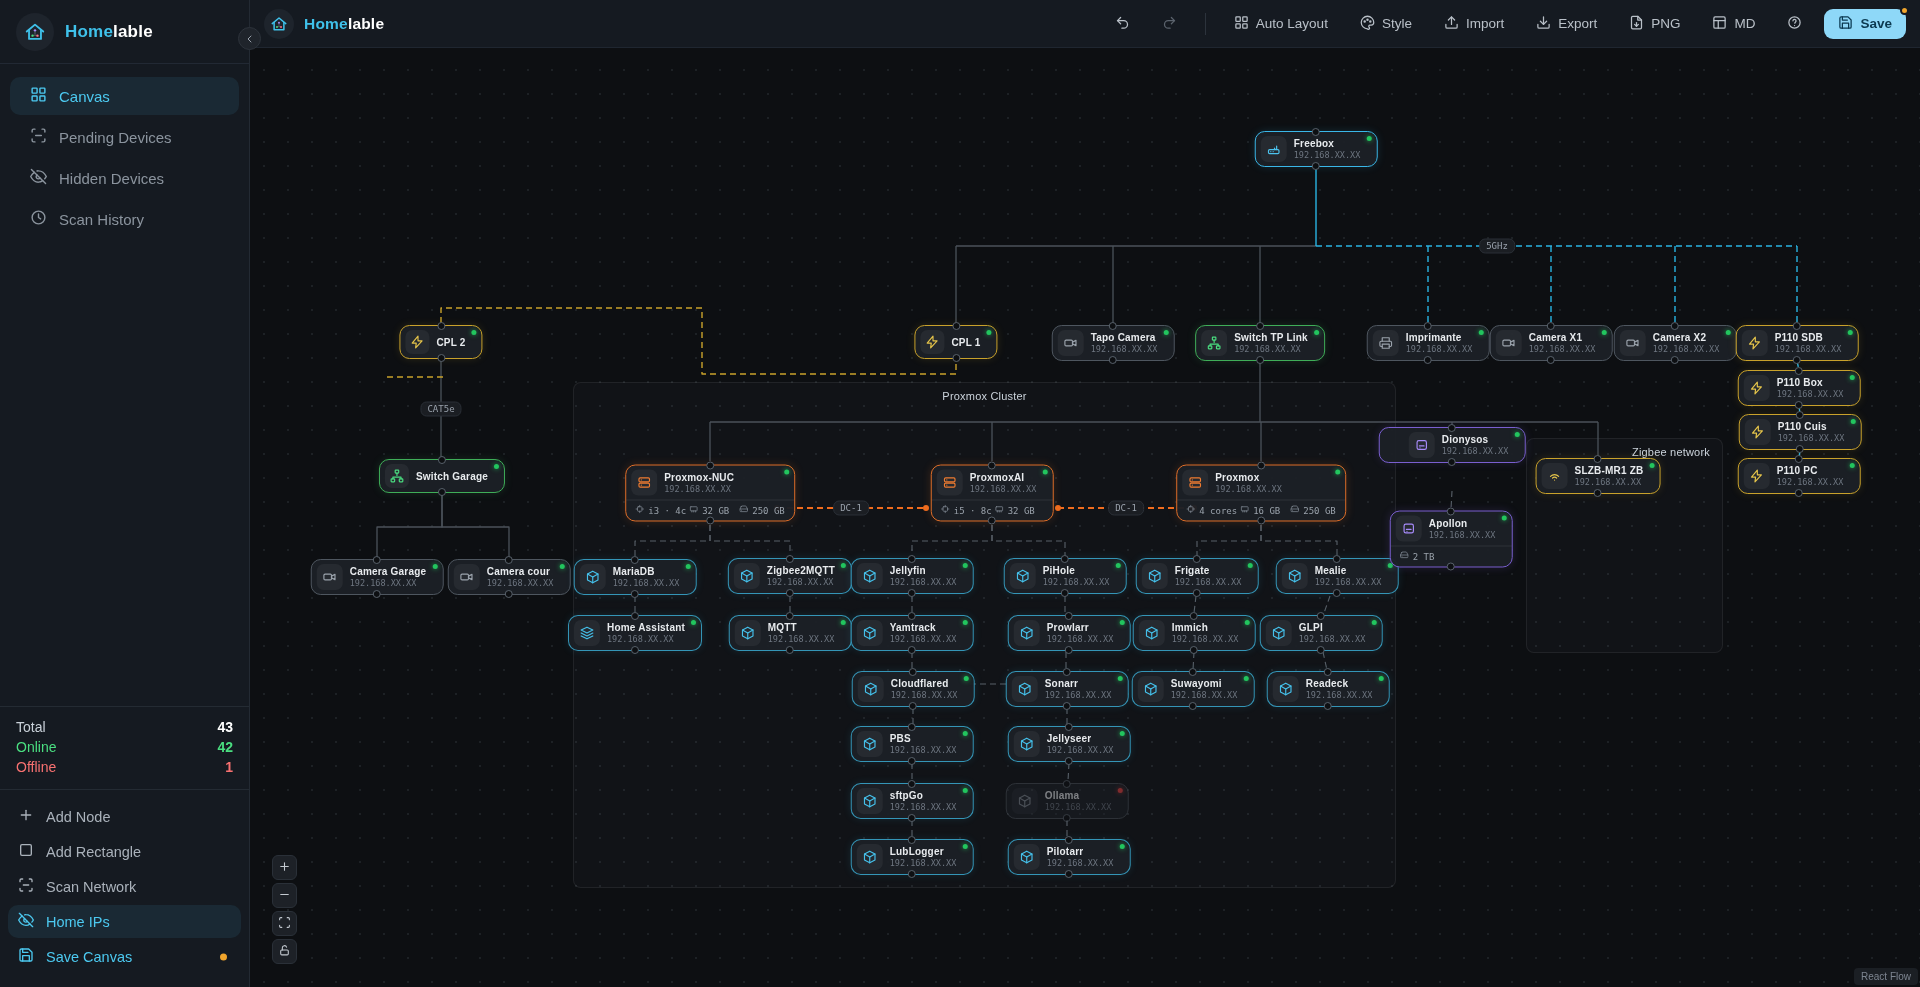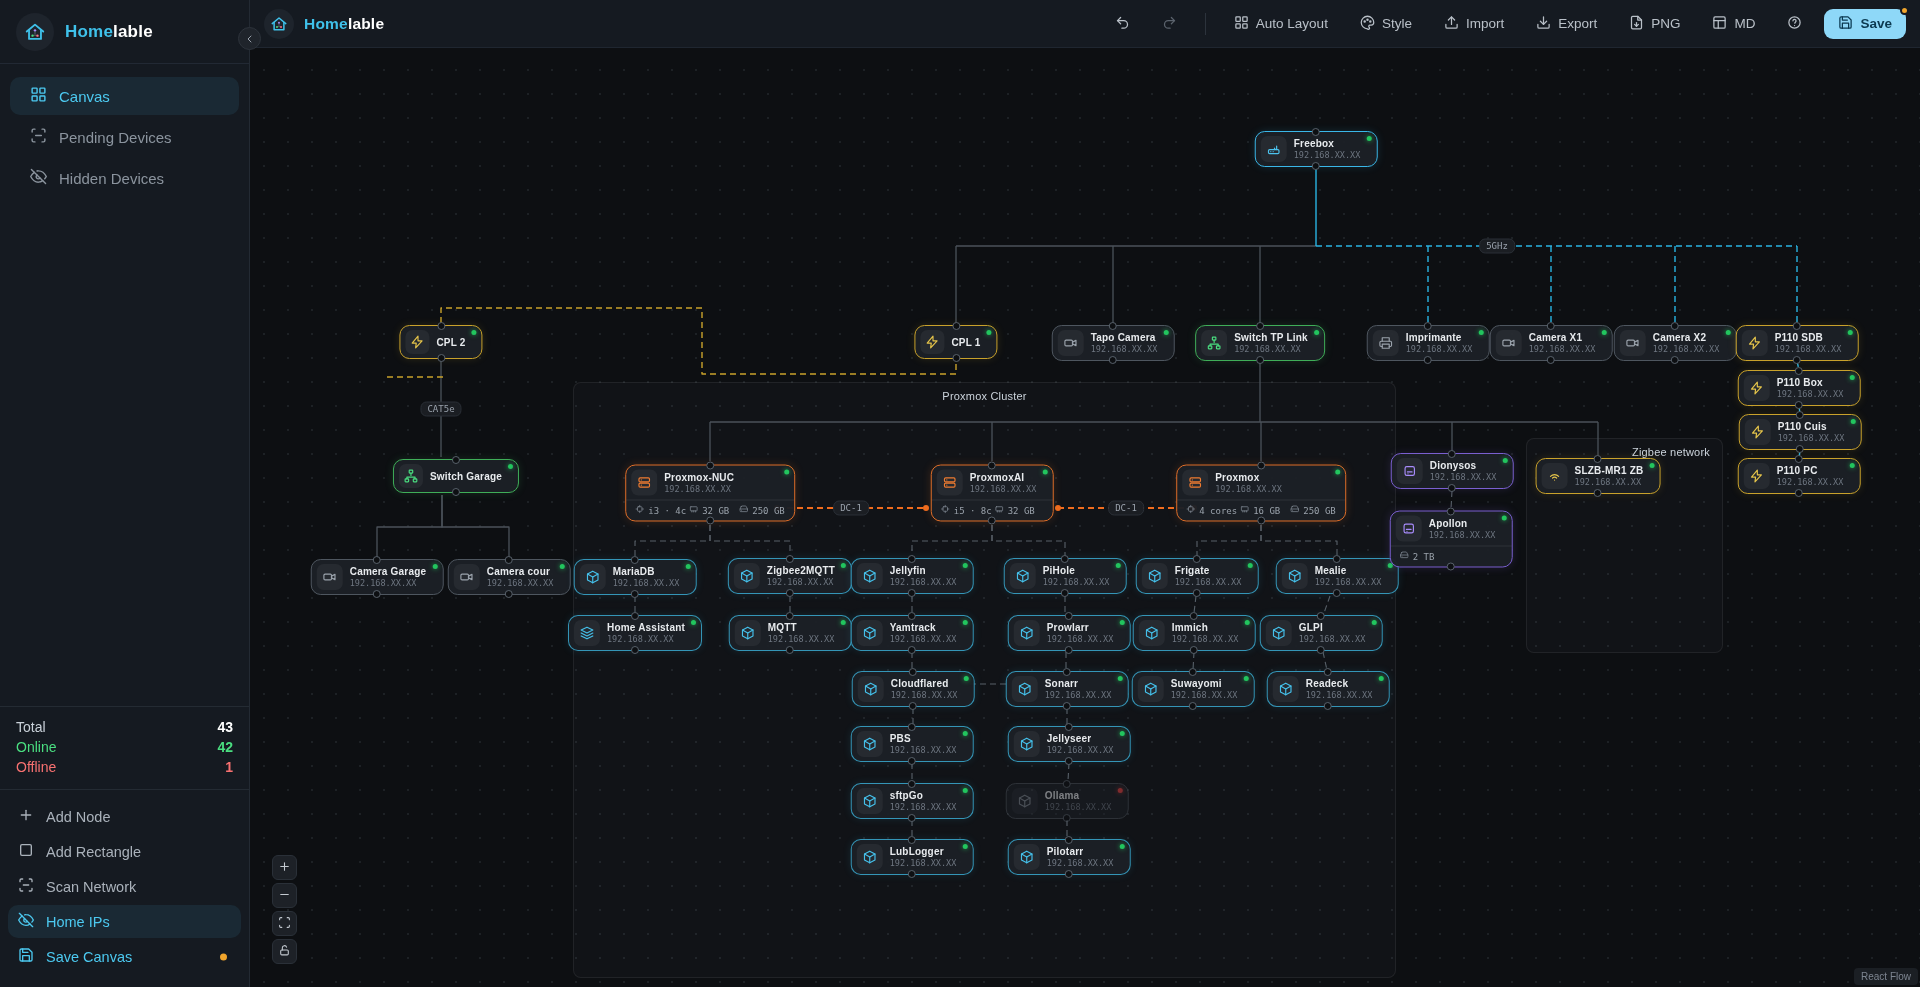--- a/index.html
+++ b/index.html
@@ -110,21 +110,21 @@
     color:#c3c9d0;display:flex;align-items:center;justify-content:center;cursor:pointer}
   .ctrl svg{width:13px;height:13px}
   #attrib{position:absolute;right:2px;bottom:2px;background:#1b1f24;color:#7d8590;font-size:10px;
     padding:3px 7px;border-radius:4px;z-index:8}
 </style>
 </head>
 <body>
 
 <div id="canvas">
   <div id="groups">
-      <div class="group" style="left: 573px; top: 382px; width: 823px; height: 596px;">
+      <div class="group" style="left: 573px; top: 382px; width: 823px; height: 506px;">
         <span class="group-label g-center">Proxmox Cluster</span>
       </div>
       <div class="group" style="left: 1526px; top: 438px; width: 197px; height: 215px;">
         <span class="group-label g-right">Zigbee network</span>
       </div>
     </div>
   <svg id="edges" width="1920" height="987">
       <polyline points="956,246 1316,246" class="e-gray"></polyline>
       <polyline points="956,246 956,324" class="e-gray"></polyline>
       <polyline points="1113,246 1113,324" class="e-gray"></polyline>
@@ -359,21 +359,21 @@
               <path d="M13 2 3 14h7l-1 8 11-12h-7z"></path>
             </svg>
           </span>
           <div class="n-txt">
             <div class="n-name">P110 PC</div>
             <div class="n-ip">192.168.XX.XX</div>
           </div>
         </div>
         <span class="dot"></span>
       </div>
-      <div class="node t-switch slim" style="left: 456px; top: 476px;">
+      <div class="node t-switch slim" style="left: 442px; top: 476px;">
         <div class="n-head">
           <span class="n-ic">
             <svg viewBox="0 0 24 24" fill="none" stroke="currentColor" stroke-width="2" stroke-linecap="round" stroke-linejoin="round">
               <rect x="9" y="2" width="6" height="5" rx="1"></rect>
               <rect x="2" y="17" width="6" height="5" rx="1"></rect>
               <rect x="16" y="17" width="6" height="5" rx="1"></rect>
               <path d="M12 7v4"></path>
               <path d="M5 17v-3h14v3"></path>
             </svg>
           </span>
@@ -858,21 +858,21 @@
               <path d="M12 12v10"></path>
             </svg>
           </span>
           <div class="n-txt">
             <div class="n-name">Readeck</div>
             <div class="n-ip">192.168.XX.XX</div>
           </div>
         </div>
         <span class="dot"></span>
       </div>
-      <div class="node t-nas" style="left: 1452px; top: 471px;">
+      <div class="node t-nas" style="left: 1452px; top: 445px; padding-left: 24px;">
         <div class="n-head">
           <span class="n-ic">
             <svg viewBox="0 0 24 24" fill="none" stroke="currentColor" stroke-width="2" stroke-linecap="round" stroke-linejoin="round">
               <rect x="4" y="4.5" width="16" height="15" rx="3"></rect>
               <path d="M8 13.5h8"></path>
               <path d="M9 16.8h.01"></path>
             </svg>
           </span>
           <div class="n-txt">
             <div class="n-name">Dionysos</div>
@@ -988,20 +988,27 @@
         <span>Pending Devices</span>
       </div>
       <div class="nav-item">
         <span><svg viewBox="0 0 24 24" fill="none" stroke="currentColor" stroke-width="2" stroke-linecap="round" stroke-linejoin="round">
             <path d="M17.9 17.9A10 10 0 0 1 12 20c-7 0-11-8-11-8a18 18 0 0 1 5.1-5.9"></path>
             <path d="M9.9 4.2A9 9 0 0 1 12 4c7 0 11 8 11 8a18 18 0 0 1-2.2 3.2"></path>
             <path d="M14.1 14.1a3 3 0 1 1-4.2-4.2"></path>
             <path d="M2 2l20 20"></path>
           </svg></span>
         <span>Hidden Devices</span>
+      </div>
+      <div class="nav-item">
+        <span><svg viewBox="0 0 24 24" fill="none" stroke="currentColor" stroke-width="2" stroke-linecap="round" stroke-linejoin="round">
+            <circle cx="12" cy="12" r="9"></circle>
+            <path d="M12 7v5l3 2"></path>
+          </svg></span>
+        <span>Scan History</span>
       </div>
     </nav>
   <div class="side-spacer"></div>
   <div id="stats">
       <div class="stat-row">
         <span style="color:#c9d1d9">Total</span>
         <span style="color:#ffffff;font-weight:700">43</span>
       </div>
       <div class="stat-row">
         <span style="color:#4ade80">Online</span>

